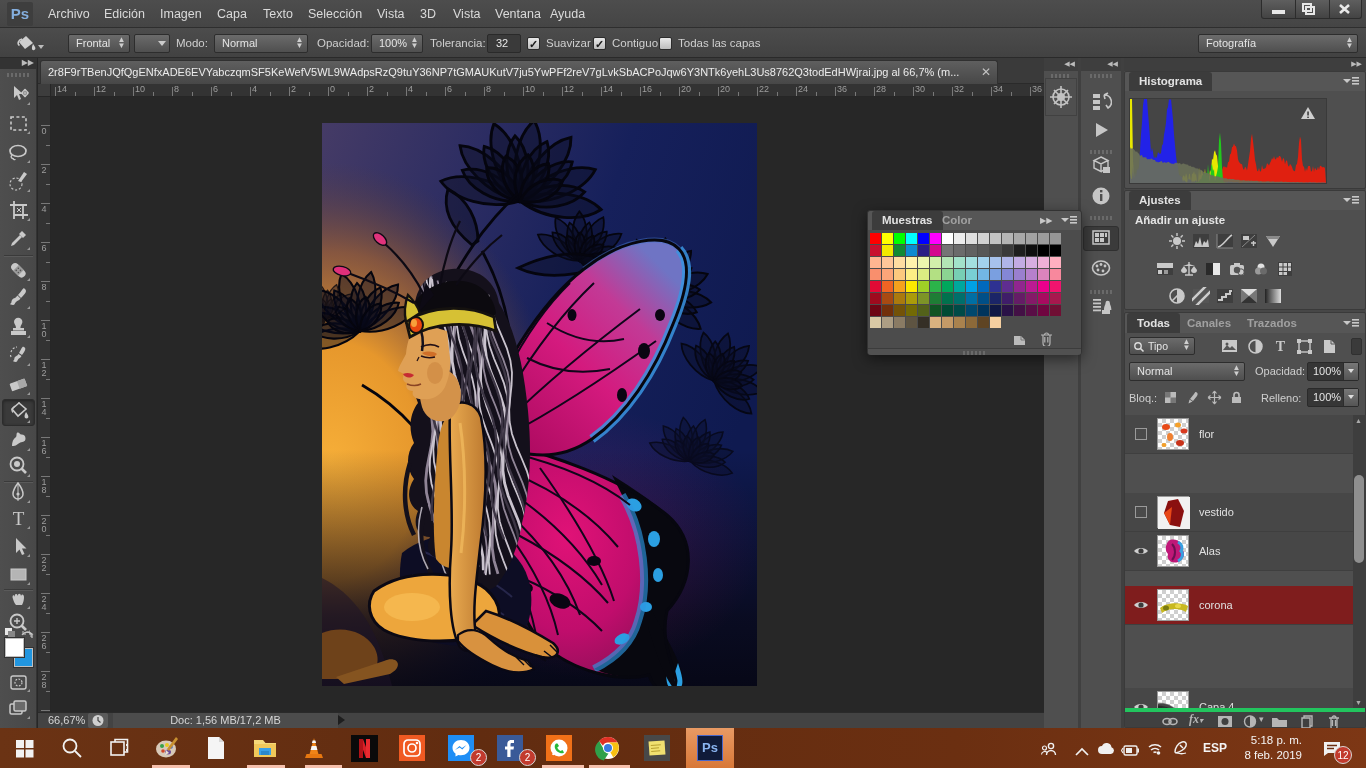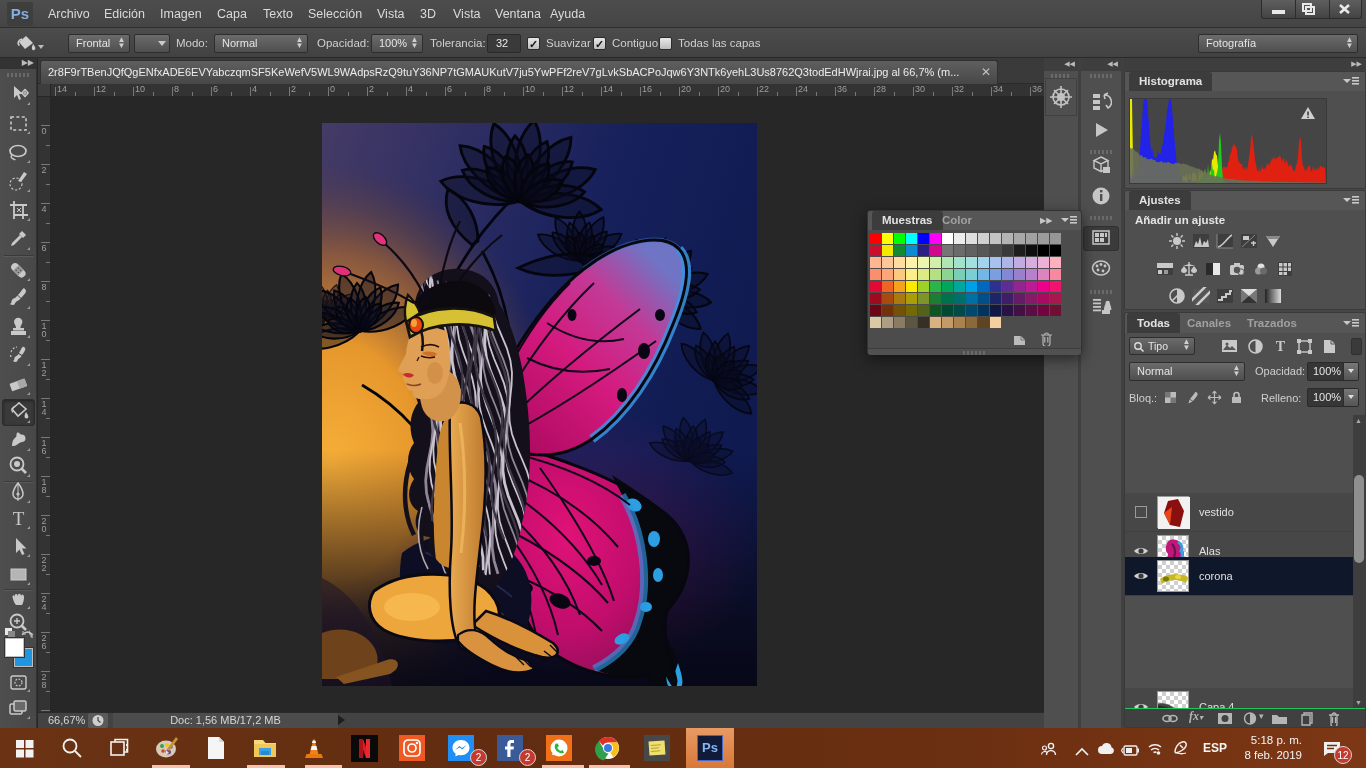--- a/index.html
+++ b/index.html
@@ -1194,20 +1194,36 @@
           <path d="M7.5 1v13M1 7.5h13M7.5 1l-2 2.5M7.5 1l2 2.5M7.5 14l-2-2.5M7.5 14l2-2.5M1 7.5l2.5-2M1 7.5l2.5 2M14 7.5l-2.5-2M14 7.5l-2.5 2" stroke="#bbb" stroke-width="1.2" fill="none"></path>
         </svg></div>
       <div class="abs" style="left:104px;top:77px;width:15px;height:15px"><svg width="15" height="15">
           <rect x="3" y="7" width="9" height="6" fill="#bbb"></rect>
           <path d="M5 7 v-2 a2.5 2.5 0 0 1 5 0 v2" fill="none" stroke="#bbb" stroke-width="1.6"></path>
         </svg></div>
       <span class="abs" style="left:136px;top:79px;color:#cfcfcf;font-size:11px">Relleno:</span>
       <div class="combo" style="left:182px;top:75px;width:52px;height:19px;font-size:11px;padding-left:5px;background:#363636;border-color:#2a2a2a">100%<span style="position:absolute;right:0;top:0;width:15px;height:17px;border-left:1px solid #2d2d2d;background:linear-gradient(#777,#555)">
           <span style="position:absolute;left:4px;top:6px;border-left:3.5px solid transparent;border-right:3.5px solid transparent;border-top:4.5px solid #ddd"></span>
         </span></div>
+      <div class="lrow" style="top:102px;background:#474747;width:228px">
+        <div class="leye">
+          <div style="position:absolute;left:2px;top:0px;width:12px;height:12px;border:1px solid #9a9a9a;background:#4a4a4a"></div>
+        </div>
+        <div class="lthumb" style="border-color:#999"><svg width="32" height="32">
+            <g fill="#e84a18">
+              <ellipse cx="8" cy="8" rx="4" ry="3"></ellipse>
+              <ellipse cx="20" cy="6" rx="3" ry="2.5" fill="#f5a02a"></ellipse>
+              <ellipse cx="26" cy="12" rx="3.5" ry="2.5" fill="#d93a20"></ellipse>
+              <ellipse cx="12" cy="18" rx="3" ry="4" fill="#f08030"></ellipse>
+              <ellipse cx="22" cy="24" rx="4" ry="3" fill="#c8321a"></ellipse>
+              <ellipse cx="6" cy="26" rx="2.5" ry="2" fill="#f5a02a"></ellipse>
+            </g>
+          </svg></div>
+        <span class="lname">flor</span>
+      </div>
       <div class="lrow" style="top:180px;background:#474747;width:228px">
         <div class="leye">
           <div style="position:absolute;left:2px;top:0px;width:12px;height:12px;border:1px solid #9a9a9a;background:#4a4a4a"></div>
         </div>
         <div class="lthumb" style="border-color:#999"><svg width="32" height="32">
             <rect width="32" height="32" fill="#f2f2f2"></rect>
             <path d="M10 4 L20 2 L26 14 L22 30 L12 28 L6 16 Z" fill="#8a1010"></path>
             <path d="M6 16 L14 10 L12 28 Z" fill="#e84818"></path>
           </svg></div>
         <span class="lname">vestido</span>
@@ -1217,21 +1233,21 @@
             <path d="M1 6 C4 2,12 2,15 6 C12 10,4 10,1 6z" fill="#d0d0d0"></path>
             <circle cx="8" cy="6" r="2.6" fill="#3a3a3a"></circle>
           </svg></div>
         <div class="lthumb" style="border-color:#999"><svg width="32" height="32">
             <path d="M12 4 C20 2,26 8,24 14 C28 16,26 24,20 26 C14 28,8 24,10 18 C6 14,8 6,12 4z" fill="#c01878"></path>
             <path d="M20 6 C24 8,25 12,23 15 C26 18,24 23,20 25" stroke="#38a0e0" stroke-width="3" fill="none"></path>
             <path d="M14 8 C18 12,18 20,14 24" stroke="#6a1050" stroke-width="2" fill="none"></path>
           </svg></div>
         <span class="lname">Alas</span>
       </div>
-      <div class="lrow" style="top:244px;background:#0f172a;width:228px">
+      <div class="lrow" style="top:273px;background:#7f1d1d;width:228px">
         <div class="leye"><svg width="16" height="12">
             <path d="M1 6 C4 2,12 2,15 6 C12 10,4 10,1 6z" fill="#d0d0d0"></path>
             <circle cx="8" cy="6" r="2.6" fill="#3a3a3a"></circle>
           </svg></div>
         <div class="lthumb" style="border-color:#999"><svg width="32" height="32">
             <path d="M2 18 C8 12,24 12,30 16 L28 22 C22 18,10 18,4 23 Z" fill="#c8b820"></path>
             <ellipse cx="8" cy="18" rx="3" ry="2.5" fill="#7a7a10"></ellipse>
             <ellipse cx="20" cy="16" rx="3" ry="2" fill="#e8d84a"></ellipse>
           </svg></div>
         <span class="lname">corona</span>
@@ -1241,21 +1257,21 @@
             <path d="M1 6 C4 2,12 2,15 6 C12 10,4 10,1 6z" fill="#d0d0d0"></path>
             <circle cx="8" cy="6" r="2.6" fill="#3a3a3a"></circle>
           </svg></div>
         <div class="lthumb" style="border-color:#999"><svg width="32" height="32">
             <path d="M0 32 L0 12 C8 10,18 16,24 24 L32 32 Z" fill="#181818" opacity="0.9"></path>
             <path d="M0 12 C10 12,20 18,26 26" stroke="#555" stroke-width="3" fill="none" opacity="0.6"></path>
           </svg></div>
         <span class="lname">Capa 4</span>
       </div>
       <div class="abs" style="left:0;top:351px;width:240px;height:46px;overflow:hidden"></div>
-      <div class="abs" style="left:0;top:395px;width:240px;height:19px;background:#404040;border-top:1px solid #22c55e">
+      <div class="abs" style="left:0;top:395px;width:240px;height:19px;background:#404040;border-top:4px solid #22c55e">
         <svg class="abs" style="left:36px;top:3px" width="18" height="13">
           <g fill="none" stroke="#b5b5b5" stroke-width="1.6">
             <ellipse cx="6" cy="6.5" rx="4" ry="3"></ellipse>
             <ellipse cx="12" cy="6.5" rx="4" ry="3"></ellipse>
           </g>
         </svg>
         <span class="abs" style="left:64px;top:0px;color:#b5b5b5;font-size:12px;font-style:italic;font-family:'Liberation Serif'"><b>fx</b><span style="font-size:8px">▾</span></span>
         <svg class="abs" style="left:92px;top:3px" width="16" height="13">
           <rect x="1" y="1" width="14" height="11" fill="#b5b5b5"></rect>
           <circle cx="8" cy="6.5" r="3.5" fill="#404040"></circle>

